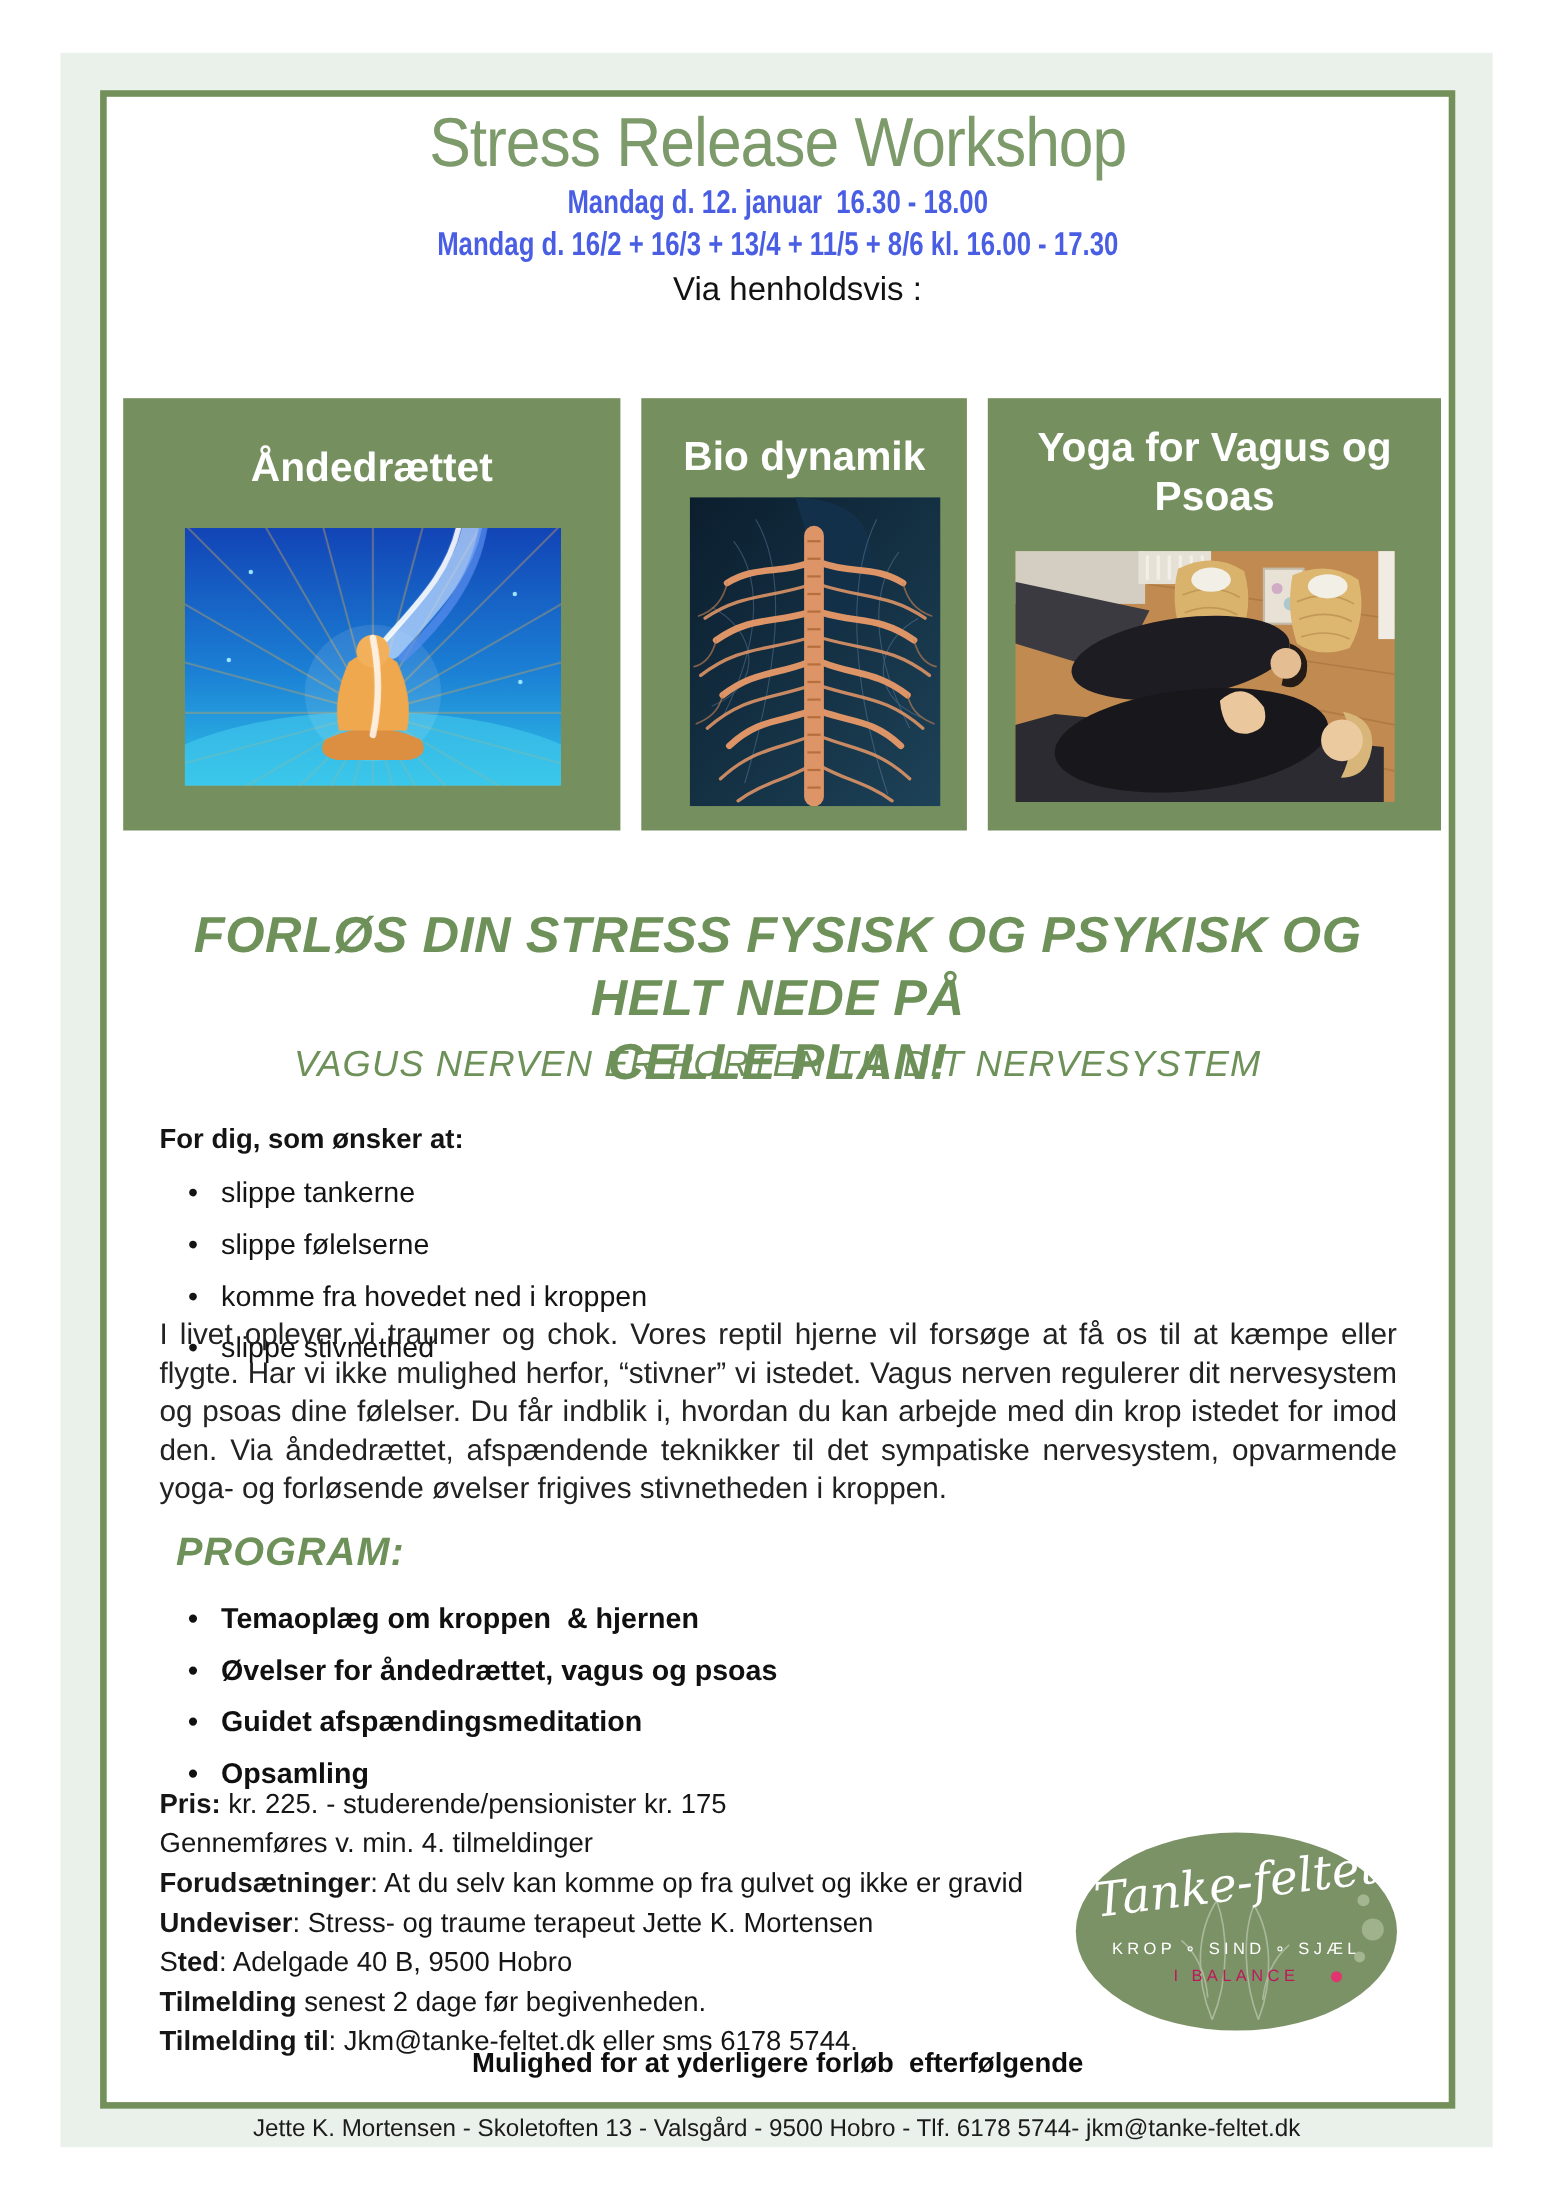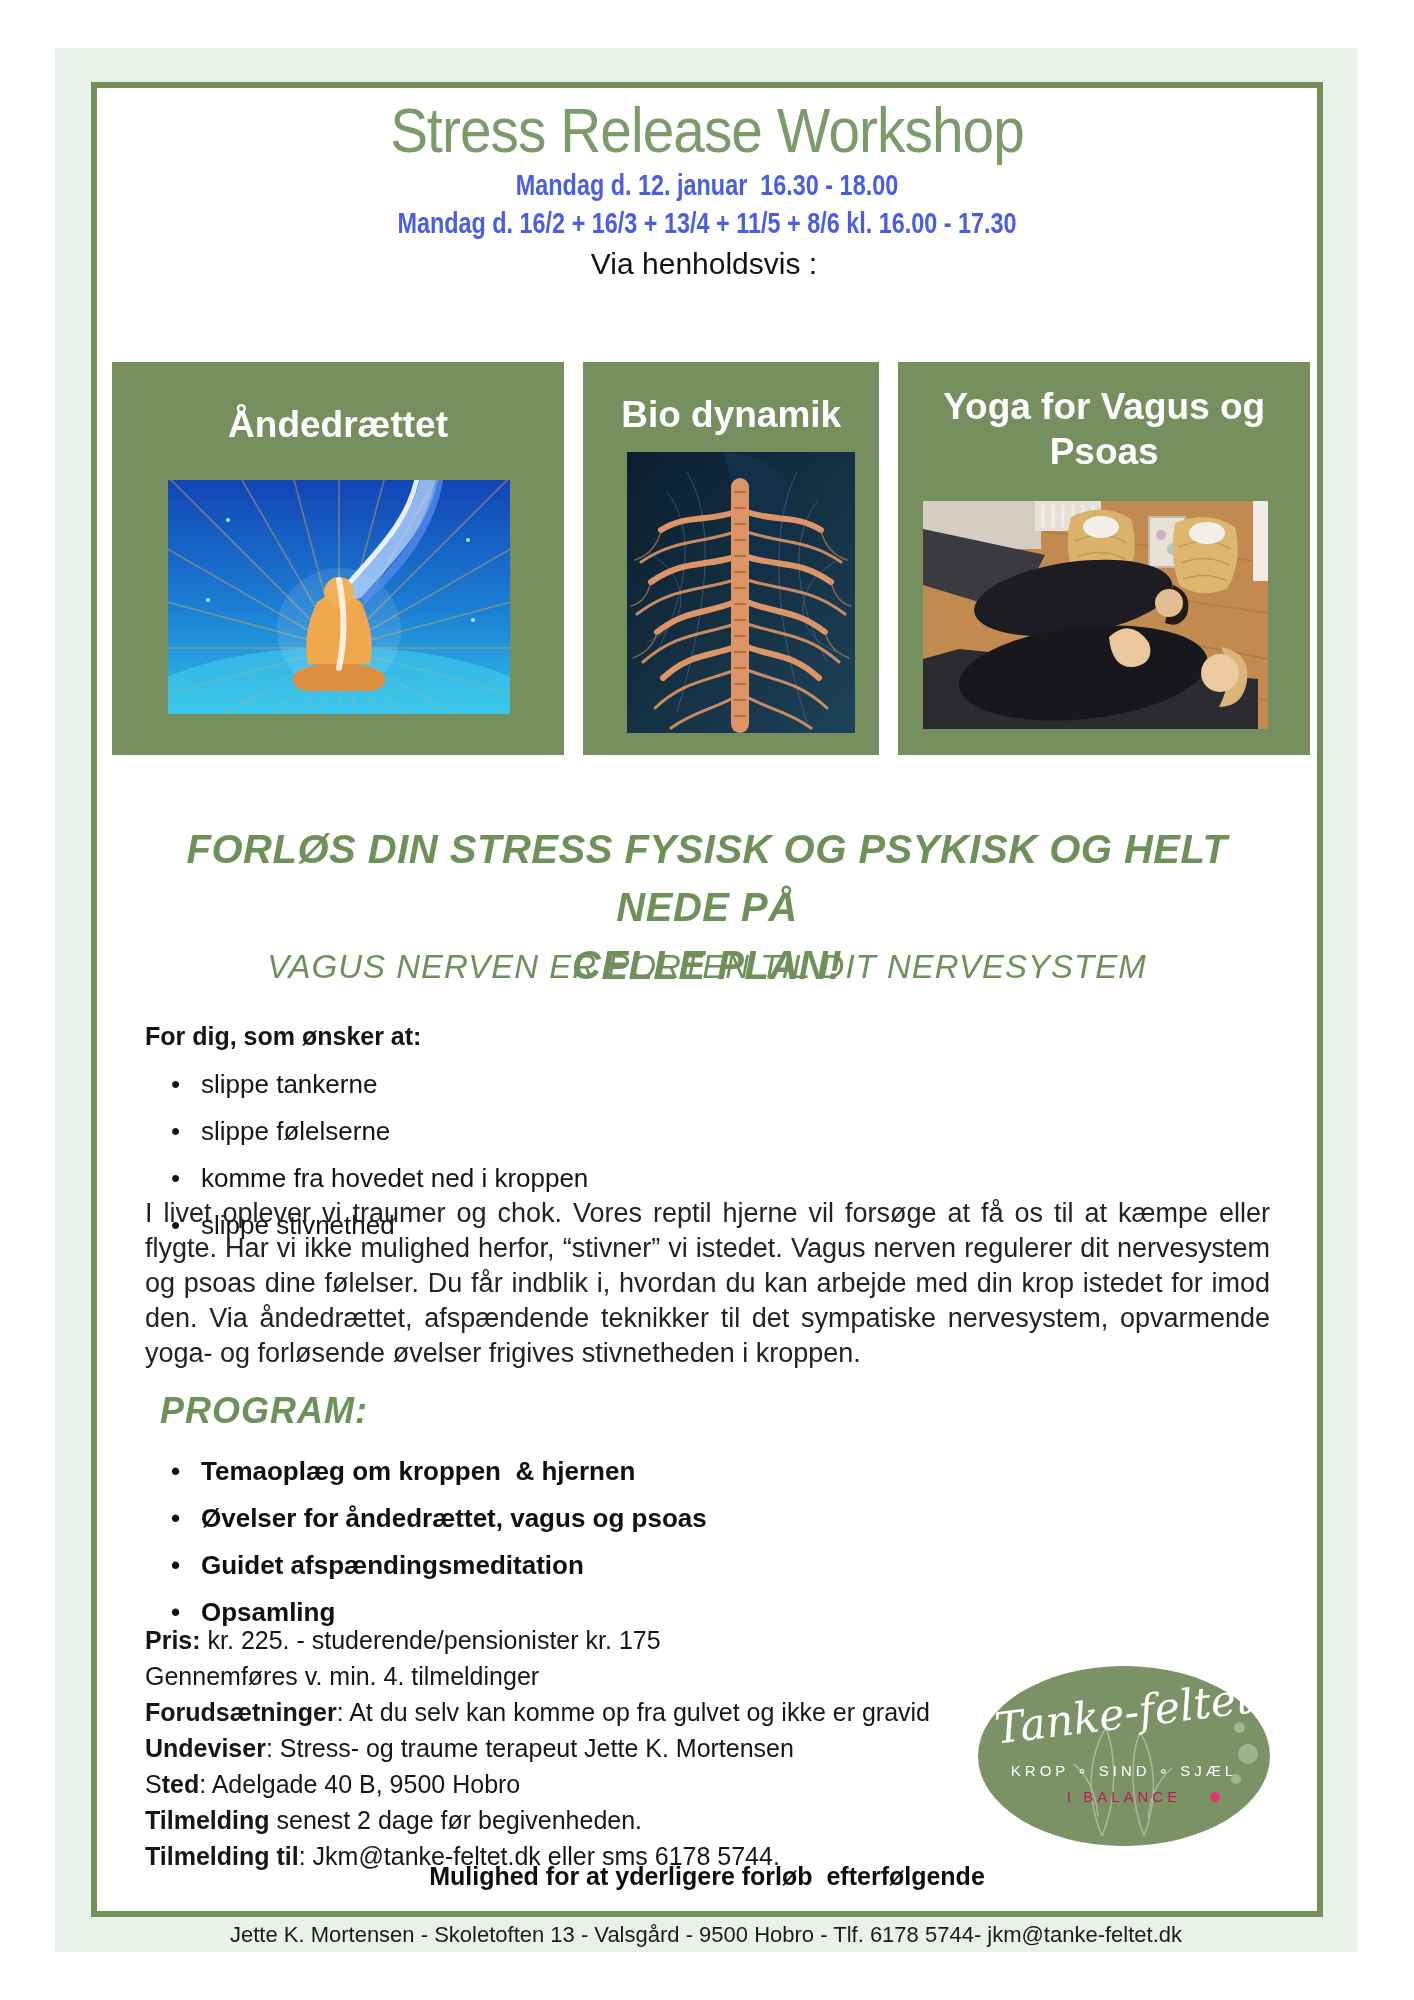--- a/index.html
+++ b/index.html
@@ -7,36 +7,36 @@
         font-family:"Liberation Sans",sans-serif;color:#1c1c1c;}
   .margin-bg{position:absolute;left:55px;top:48px;width:1302px;height:1904px;background:#eaf0ea;}
   .frame{position:absolute;left:91px;top:82px;width:1220px;height:1823px;background:#fff;border:6px solid #73905b;}
 
   .title{position:absolute;left:97px;top:94px;width:1220px;text-align:center;
          font-size:63px;color:#7d9a6b;letter-spacing:-1px;transform:scaleX(.9);}
   .dateline{position:absolute;left:97px;width:1220px;text-align:center;font-weight:bold;
             font-size:30px;color:#4a5ee4;transform:scaleX(.78);}
   .date1{top:168px;}
   .date2{top:206px;}
-  .via{position:absolute;left:94px;top:247px;width:1220px;text-align:center;font-size:30px;color:#121212;}
+  .via{position:absolute;left:115px;top:247px;width:1220px;text-align:center;font-size:30px;color:#121212;}
 
   .panels{position:absolute;left:112px;top:362px;width:1198px;height:393px;display:flex;gap:19px;}
   .panel{position:relative;background:#75905e;}
   .panel-1{width:470px;} .panel-2{width:308px;} .panel-3{width:428px;}
   .panel-title{text-align:center;font-weight:bold;color:#fff;font-size:37px;line-height:45px;}
   .panel-1 .panel-title{margin-top:40px;}
   .panel-2 .panel-title{margin-top:30px;}
   .panel-3 .panel-title{margin-top:22px;padding:0 40px;}
   .panel-img{position:absolute;display:block;}
   .img-meditation{left:56px;top:118px;width:342px;height:234px;}
   .img-nerves{left:44px;top:90px;width:228px;height:281px;}
   .img-yoga{left:25px;top:139px;width:345px;height:228px;}
 
   .headline{position:absolute;left:157px;top:820px;width:1100px;text-align:center;
-            font-size:40px;line-height:58px;font-weight:bold;font-style:italic;color:#6d9159;letter-spacing:.5px;}
+            font-size:46px;line-height:58px;font-weight:bold;font-style:italic;color:#6d9159;letter-spacing:.5px;}
   .subheadline{position:absolute;left:97px;top:948px;width:1220px;text-align:center;
                font-size:33px;font-style:italic;color:#6d9159;letter-spacing:1px;}
 
   .wishes{position:absolute;left:145px;top:1022px;color:#141414;}
   .wishes-intro{font-weight:bold;font-size:25px;}
   ul.plain{list-style:none;margin:10px 0 0 0;padding:0;}
   ul.plain li{position:relative;padding-left:56px;line-height:47px;font-size:26px;}
   ul.plain li::before{content:"\2022";position:absolute;left:26px;}
 
   .paragraph{position:absolute;left:145px;top:1196px;width:1125px;font-size:27px;line-height:35px;

